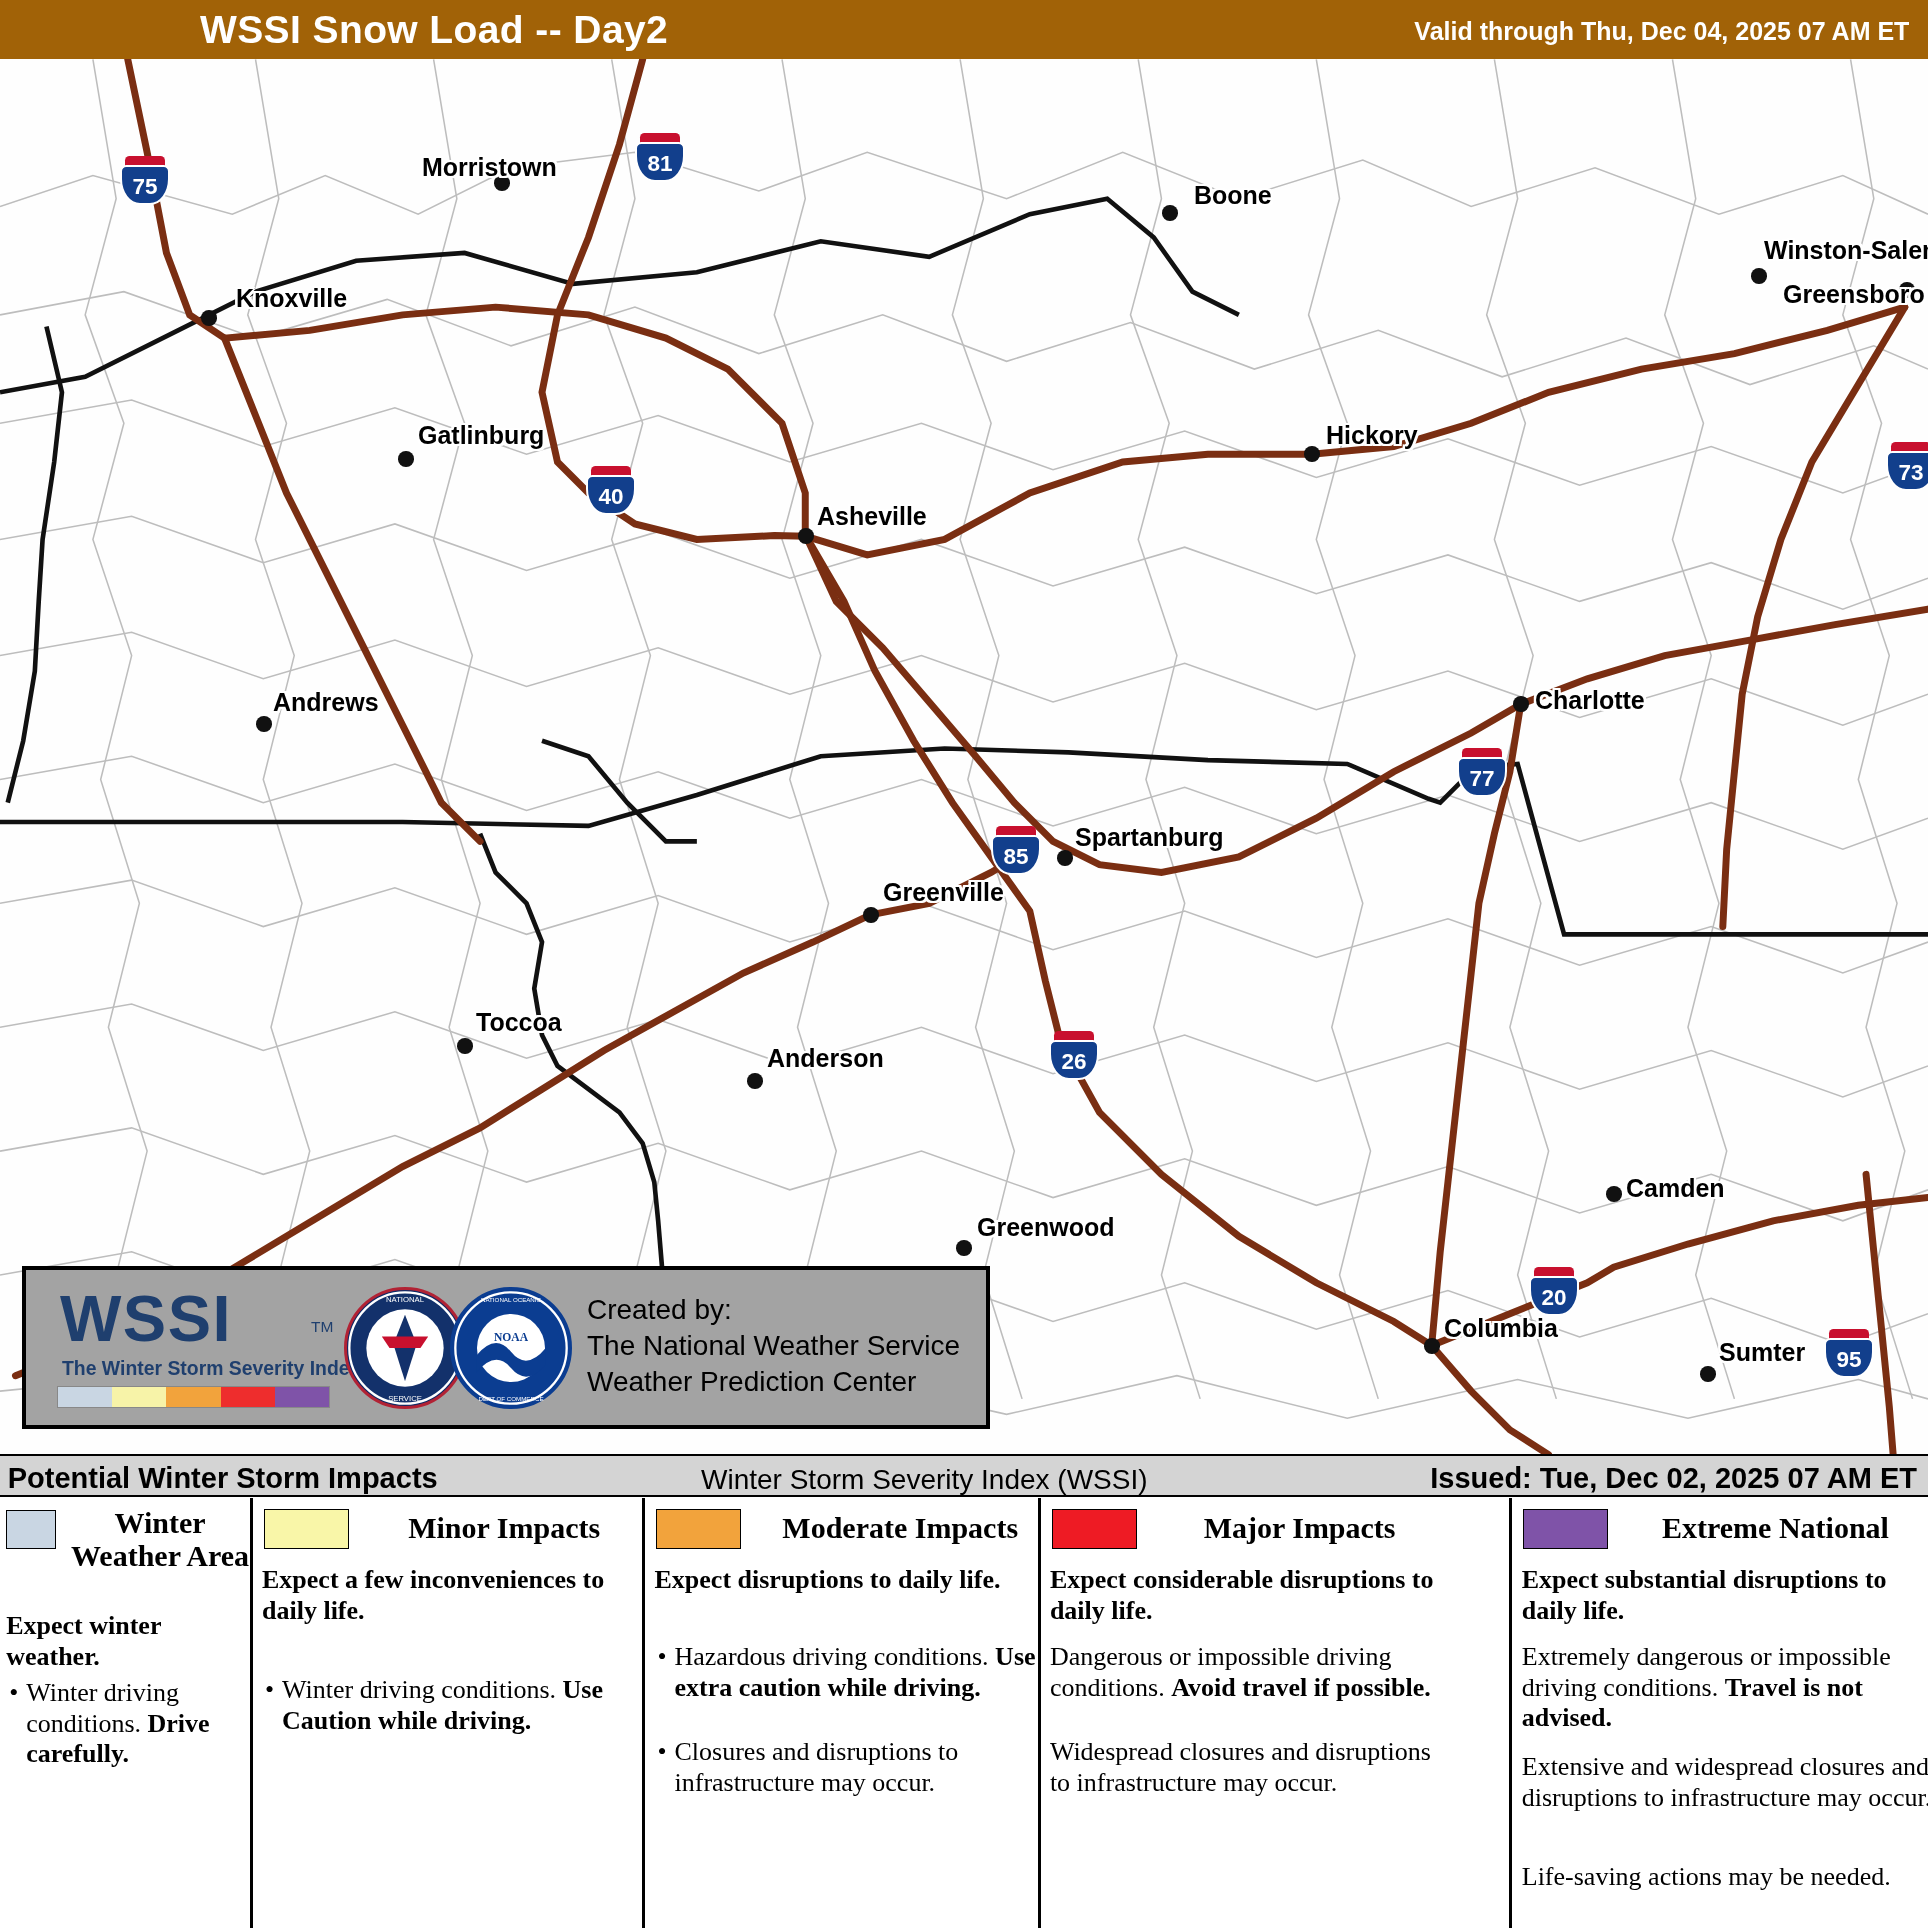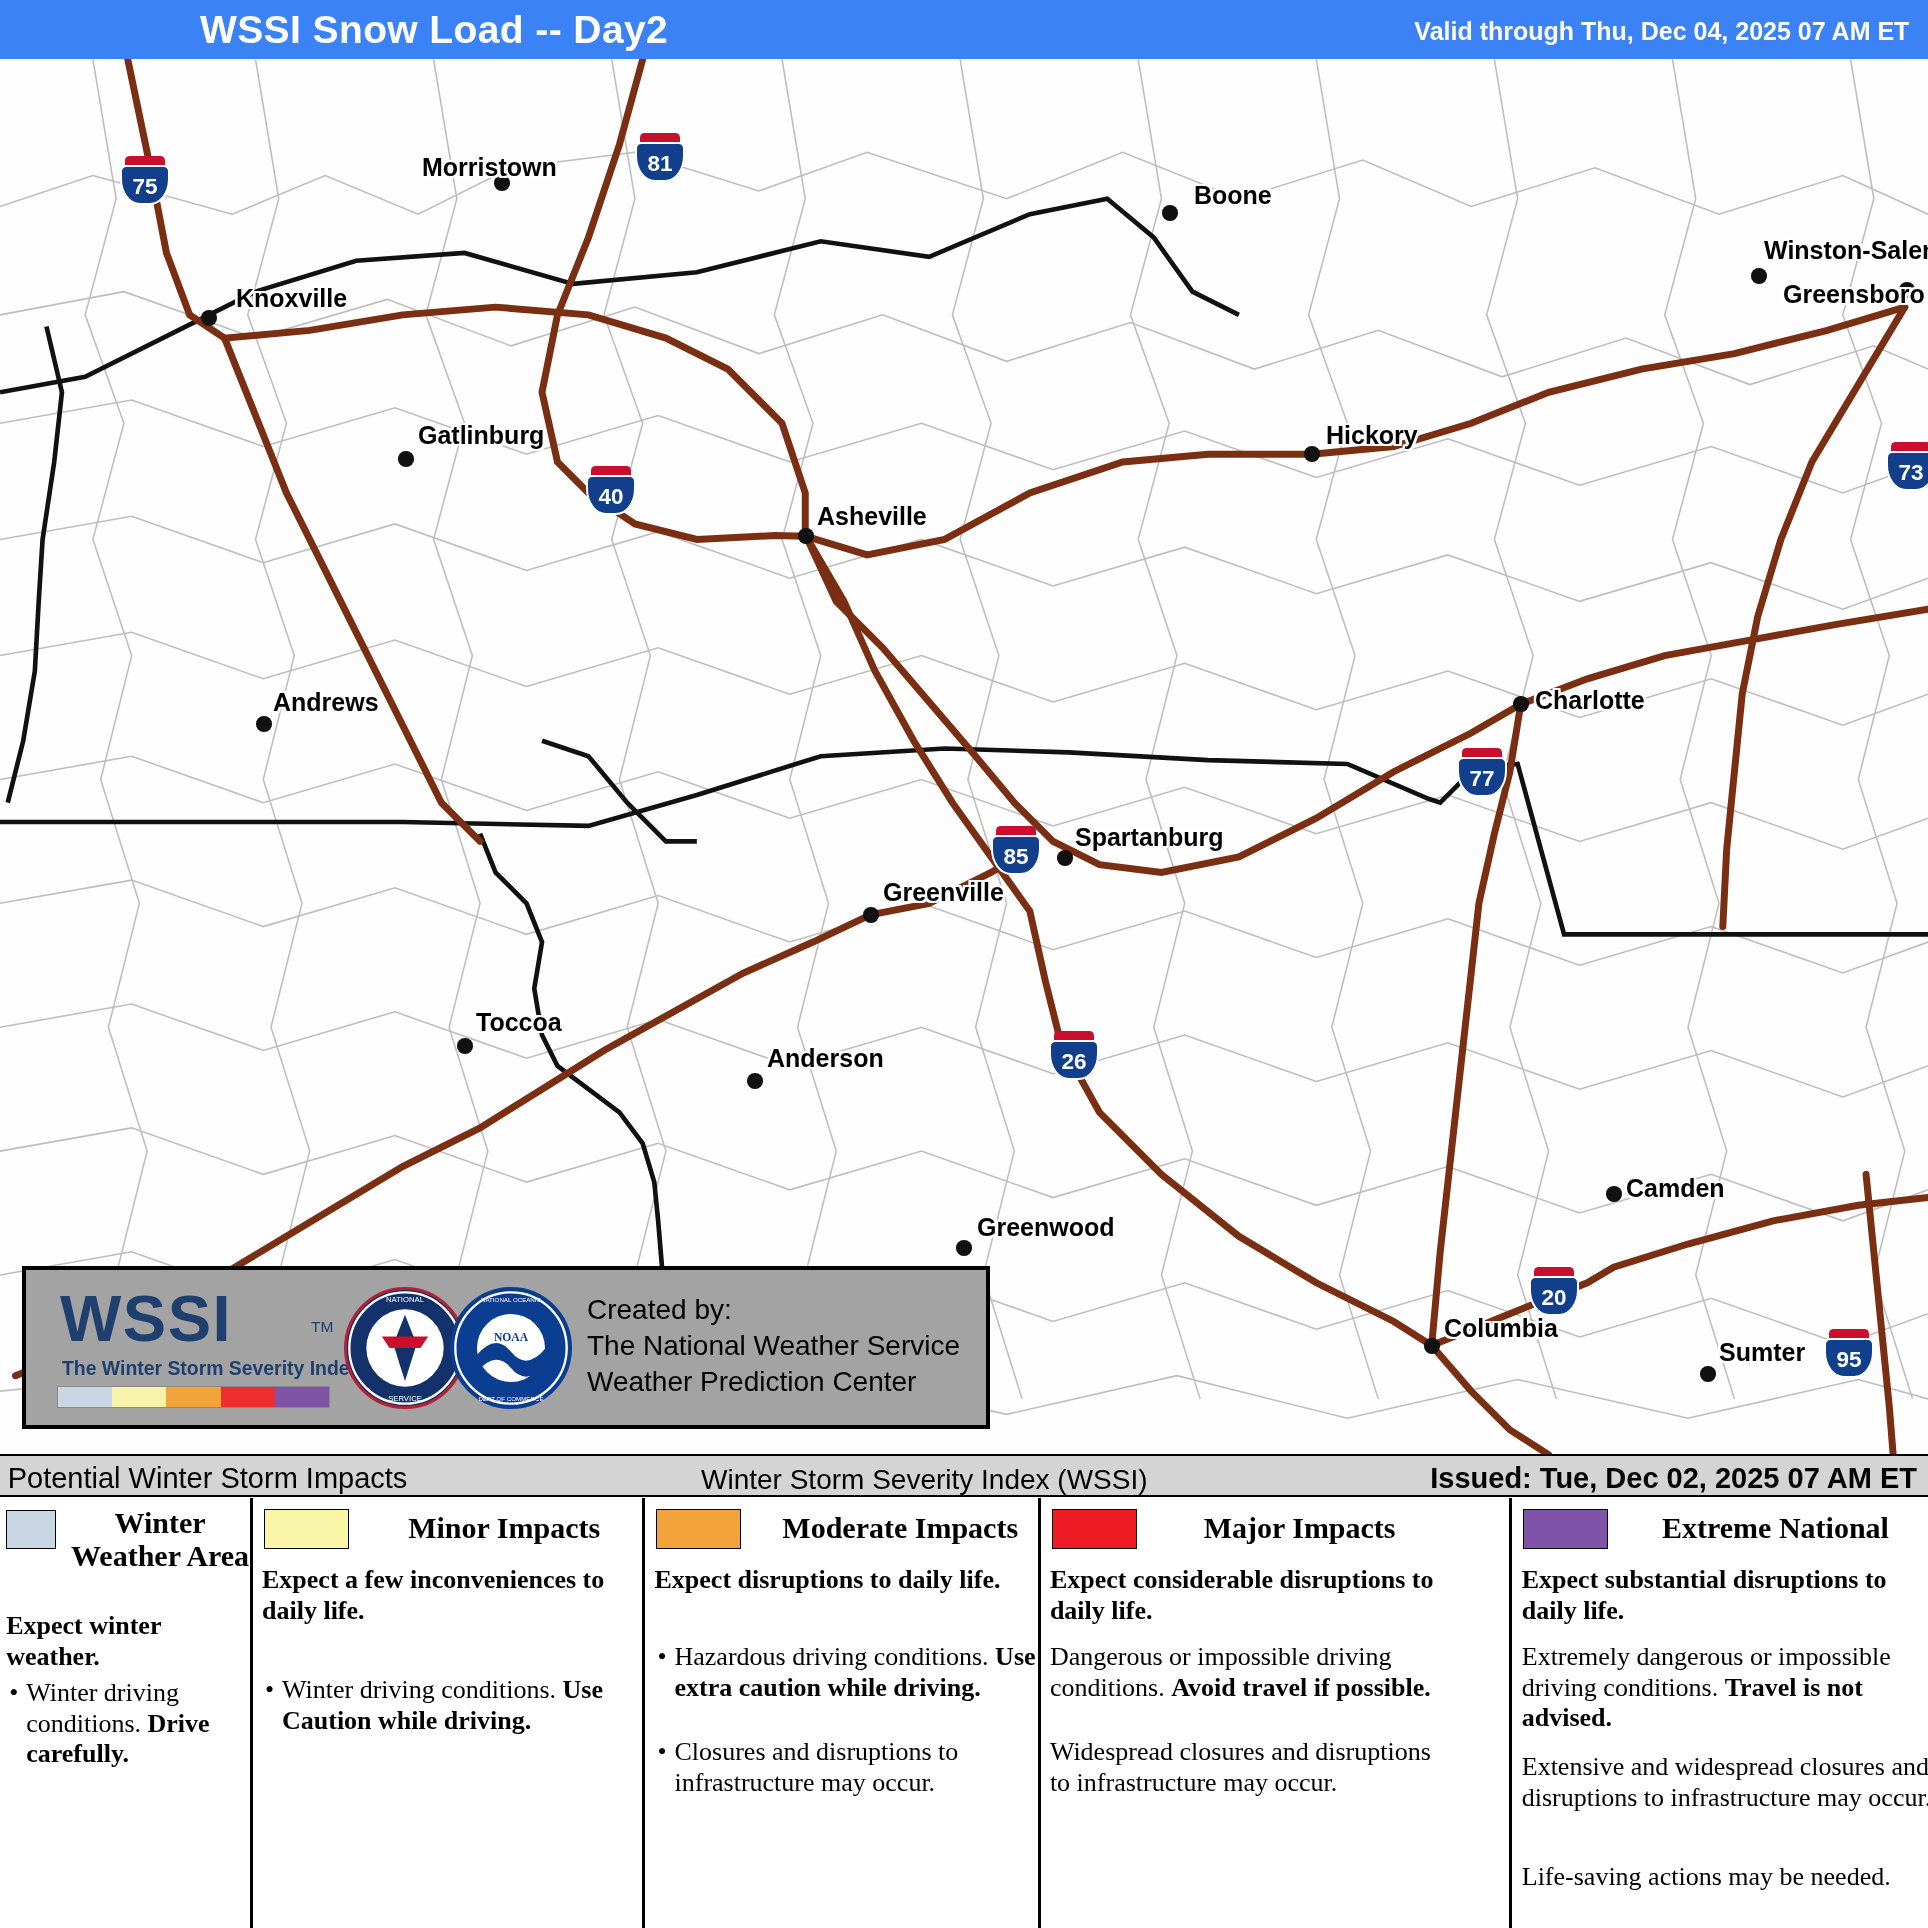--- a/index.html
+++ b/index.html
@@ -1,20 +1,20 @@
 <!DOCTYPE html>
 <html style="font-size:12.4px"><head>
 <meta charset="utf-8">
 <style>
   html,body{margin:0;padding:0;background:#fff;}
   body{width:1928px;height:1928px;font-family:"Liberation Sans",sans-serif;overflow:hidden;}
   .page{position:relative;width:1928px;height:1928px;}
 
   
-  .header{position:absolute;left:0;top:0;width:1928px;height:59px;background:#3b82f6;color:#fff;}
+  .header{position:absolute;left:0;top:0;width:1928px;height:59px;background:#a16207;color:#fff;}
   .header .title{position:absolute;left:200px;top:7.7px;font-size:39px;font-weight:bold;letter-spacing:0.4px;}
   .header .valid{position:absolute;right:18.6px;top:17px;font-size:25px;font-weight:bold;}
 
   
   .map{position:absolute;left:0;top:59px;width:1928px;height:1396px;background:#fefefe;overflow:hidden;}
   .map svg{position:absolute;left:0;top:0;}
 
   .city-dot{position:absolute;width:15.5px;height:15.5px;border-radius:50%;background:#111;}
   .city-label{position:absolute;font-size:25px;font-weight:bold;color:#000;white-space:nowrap;
     text-shadow:-2.3px -2.3px 0 #fff,2.3px -2.3px 0 #fff,-2.3px 2.3px 0 #fff,2.3px 2.3px 0 #fff,
@@ -38,21 +38,21 @@
   .wssi-bar div{flex:1;height:100%;}
   .nws-seal{position:absolute;left:318px;top:17px;width:116px;height:116px;border-radius:50%;
      background:#102a66;border:3.1px solid #b22234;}
   .nws-seal .arc{position:absolute;left:0;top:0;width:116px;height:116px;}
   .noaa-seal{position:absolute;left:424px;top:17px;width:116px;height:116px;border-radius:50%;
      background:#0b3d91;border:3.1px solid #0b3d91;}
   .createdby{position:absolute;left:561px;top:22px;font-size:28px;line-height:1.28;color:#000;}
 
   
   .strip{position:absolute;left:0;top:1454px;width:1928px;height:43px;background:#d4d4d4;border-top:2.3px solid #000;border-bottom:2.3px solid #000;box-sizing:border-box;}
-  .strip .left{position:absolute;left:7.7px;top:6.2px;font-size:29px;font-weight:normal;color:#000;}
+  .strip .left{position:absolute;left:7.7px;top:6.2px;font-size:29px;font-weight:bold;color:#000;}
   .strip .mid{position:absolute;left:701px;top:7.7px;font-size:28px;color:#000;}
   .strip .right{position:absolute;right:11px;top:6.2px;font-size:29px;font-weight:bold;color:#000;margin-left:12px;}
 
   
   .legend{position:absolute;left:0;top:1498px;width:1928px;height:431px;display:flex;font-family:Liberation Serif, serif;}
   .lcol{position:relative;border-right:3.1px solid #000;box-sizing:border-box;padding:0;}
   .lcol:last-child{border-right:none;}
   .lc1{width:262px;}
   .lc2{width:407px;}
   .lc3{width:410px;}

